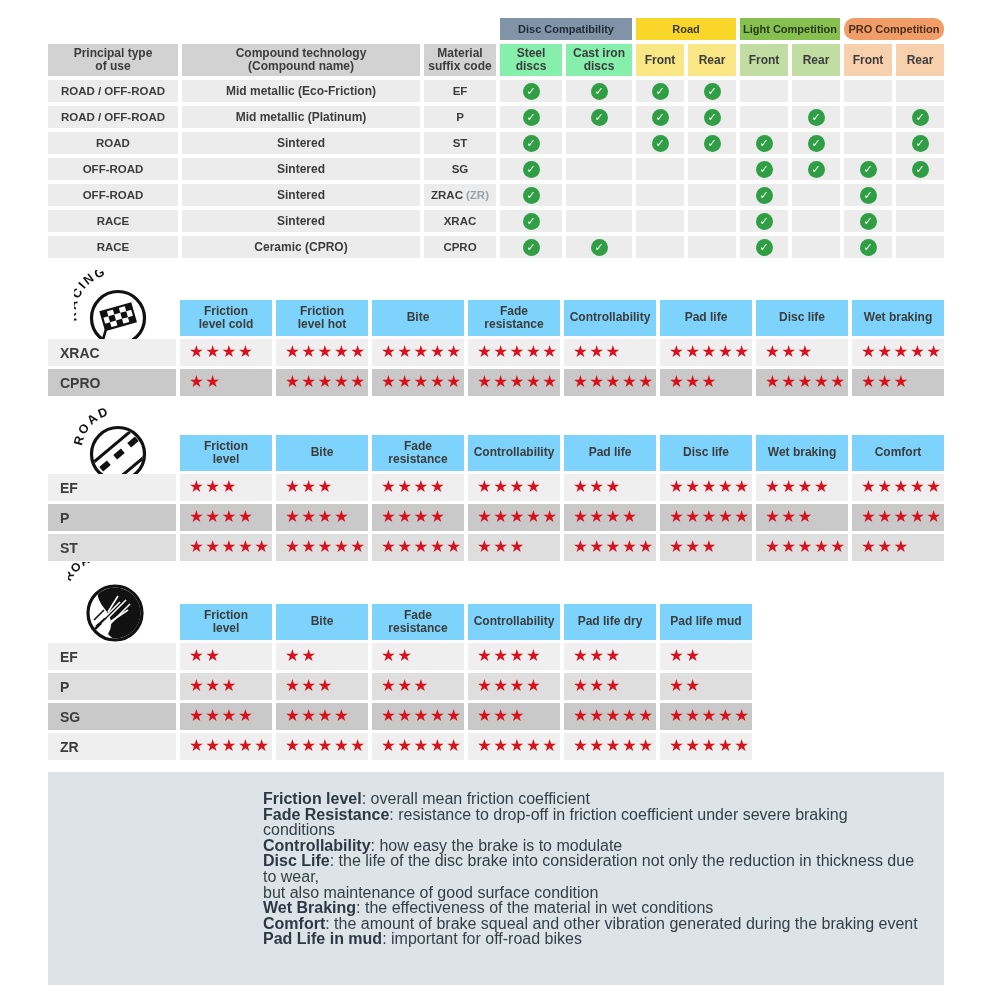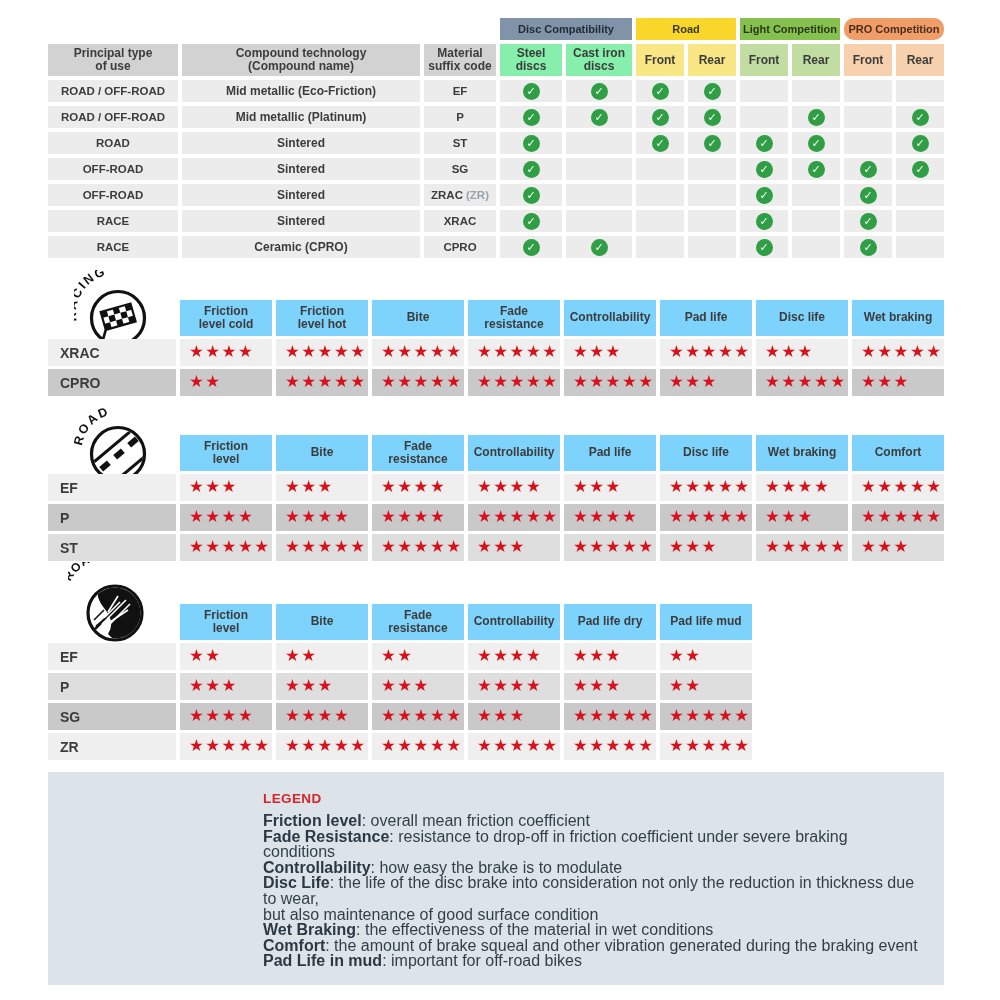--- a/index.html
+++ b/index.html
@@ -409,21 +409,20 @@
     <div class="cell rt-stars shade-light">★★★★★</div>
     <div class="cell rt-stars shade-light">★★★★★</div>
     <div class="cell rt-stars shade-light">★★★★★</div>
     <div class="cell rt-stars shade-light">★★★★★</div>
     <div class="cell rt-stars shade-light">★★★★★</div>
     <div class="cell rt-stars shade-light">★★★★★</div>
   </div>
 
 <div id="legend-box" class="abs">
   <div id="legend-content">
-    <div id="legend-title">LEGEND</div>
     <div id="legend-lines">
         <div class="legend-line"><span class="legend-term">Friction level</span>: <span>overall mean friction coefficient</span></div>
         <div class="legend-line"><span class="legend-term">Fade Resistance</span>: <span>resistance to drop-off in friction coefficient under severe braking conditions</span></div>
         <div class="legend-line"><span class="legend-term">Controllability</span>: <span>how easy the brake is to modulate</span></div>
         <div class="legend-line"><span class="legend-term">Disc Life</span>: <span>the life of the disc brake into consideration not only the reduction in thickness due to wear,</span></div>
         <div class="legend-line"><span>but also maintenance of good surface condition</span></div>
         <div class="legend-line"><span class="legend-term">Wet Braking</span>: <span>the effectiveness of the material in wet conditions</span></div>
         <div class="legend-line"><span class="legend-term">Comfort</span>: <span>the amount of brake squeal and other vibration generated during the braking event</span></div>
         <div class="legend-line"><span class="legend-term">Pad Life in mud</span>: <span>important for off-road bikes</span></div>
       </div>

